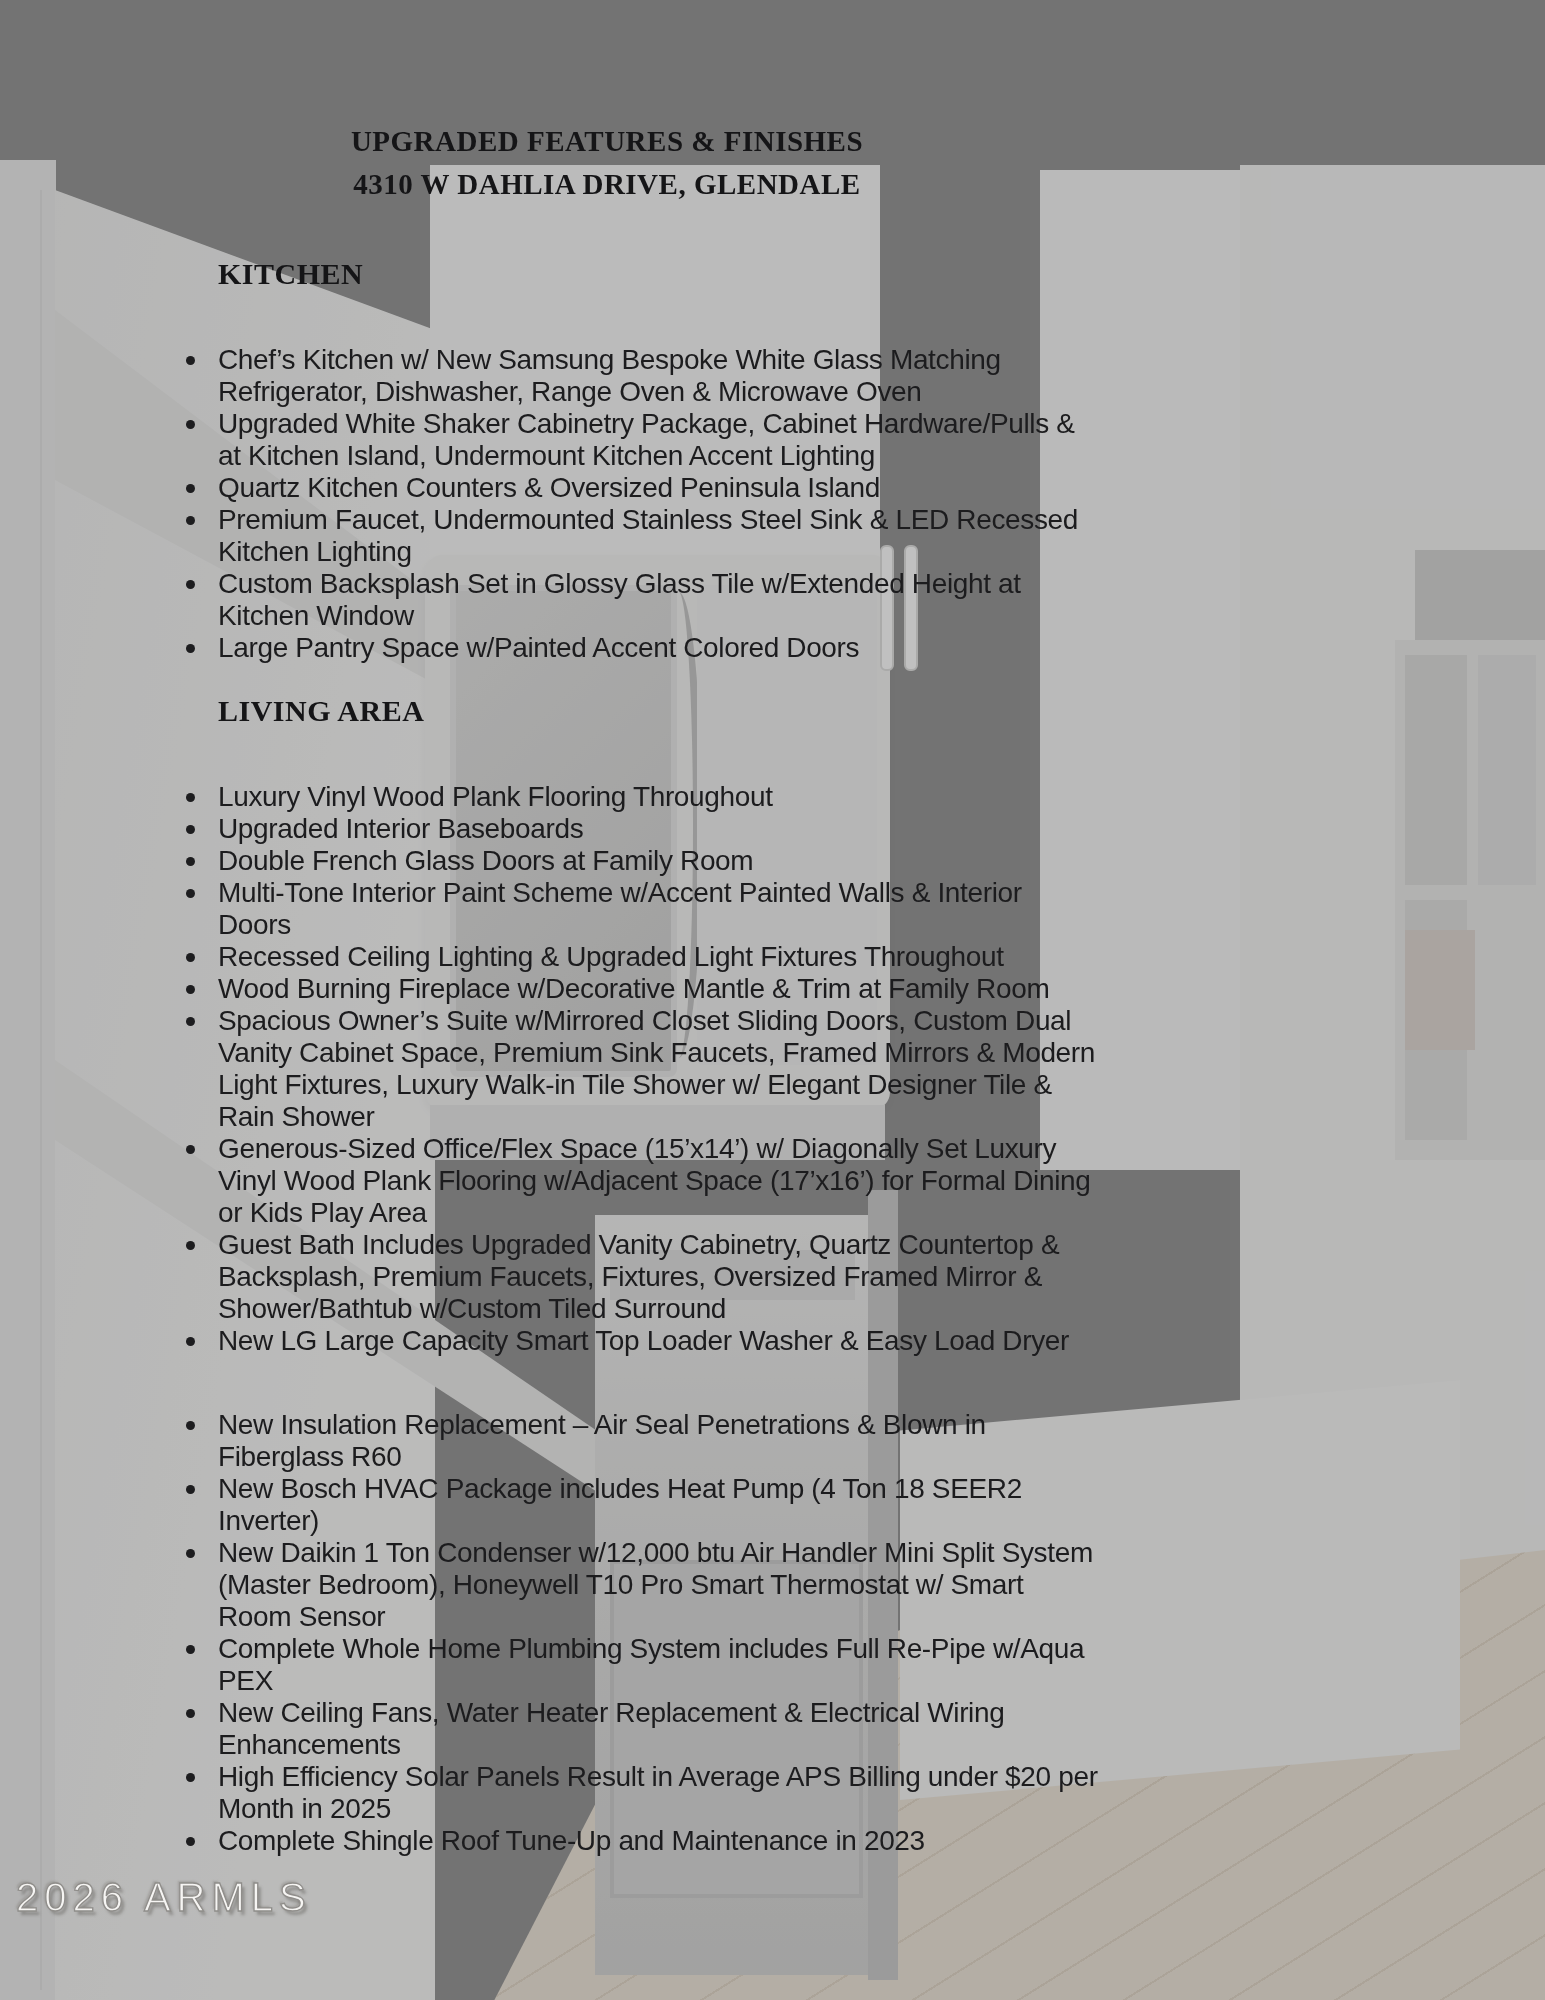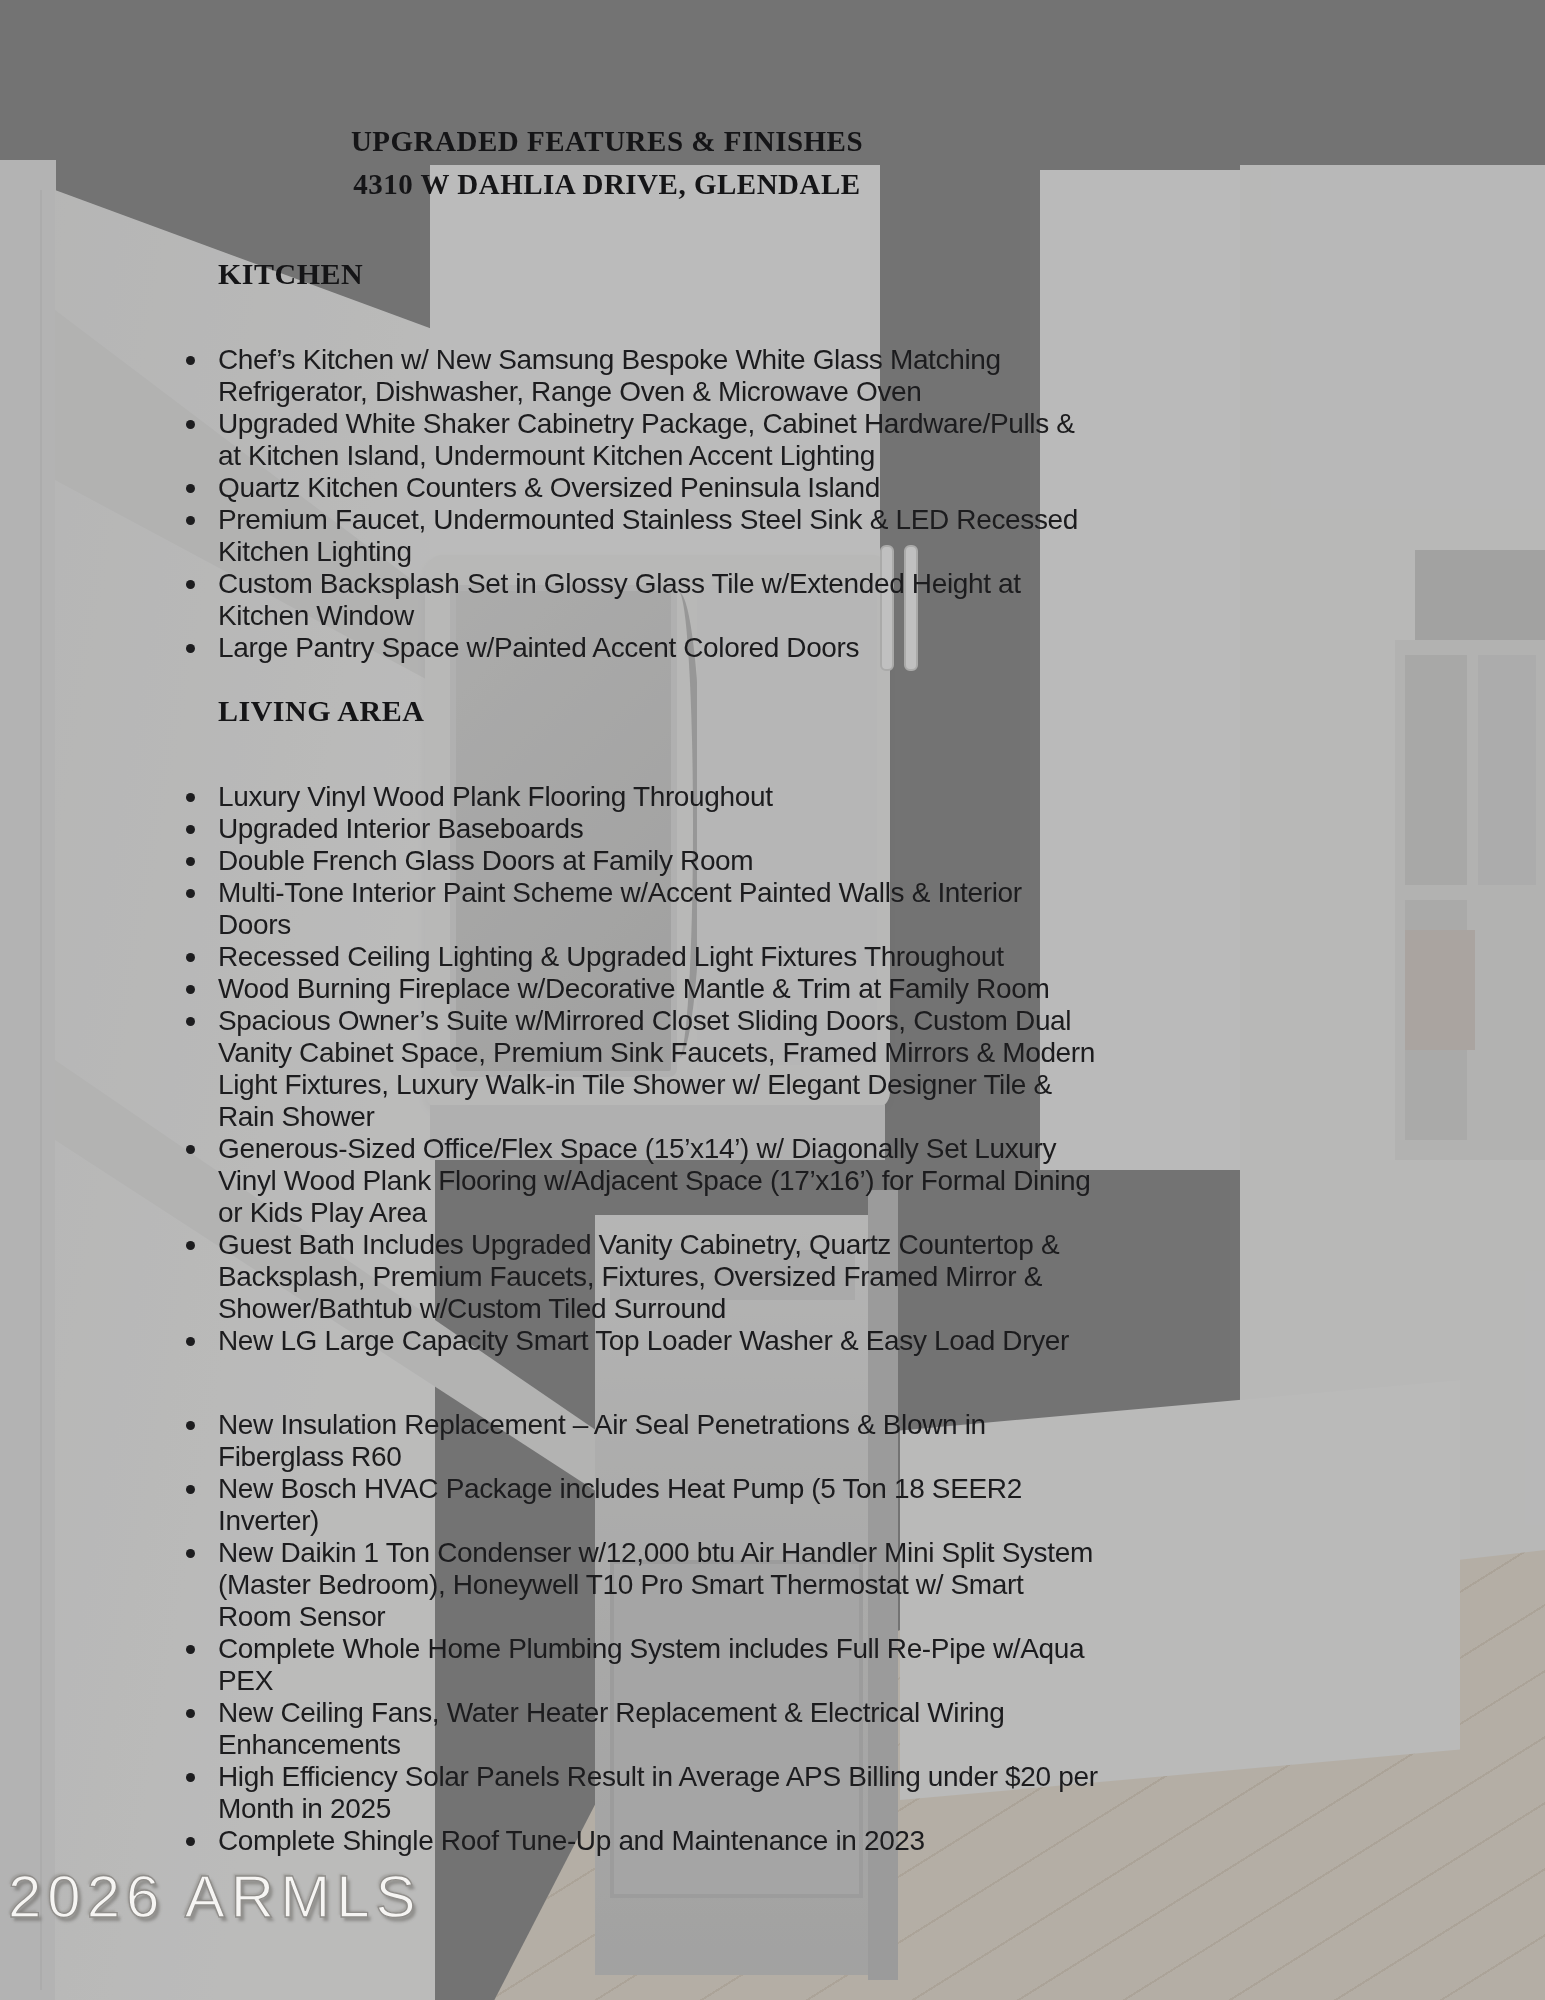--- a/index.html
+++ b/index.html
@@ -76,23 +76,23 @@
     font-size:28px;line-height:32px;letter-spacing:-.35px;
     color:#1c1c1e;
   }
   .feature-item::before{
     content:"";position:absolute;left:36px;top:12px;
     width:9px;height:9px;border-radius:50%;background:#1d1d1f;
   }
 
   
   .watermark{
-    position:absolute;left:8px;top:1862px;
+    position:absolute;left:16px;top:1862px;
     font-family:"Liberation Sans",sans-serif;
-    font-size:60px;line-height:70px;font-weight:400;
+    font-size:40px;line-height:70px;font-weight:400;
     letter-spacing:6px;
     color:#f6f5f3;
     -webkit-text-stroke:1.3px #8f8d8a;
     text-shadow:3px 4px 3px rgba(90,88,85,.45),-2px -2px 2px rgba(125,122,118,.35);
   }
 </style>
 </head>
 <body>
 
 <div class="page">
@@ -153,21 +153,21 @@
           <li class="feature-item">Multi-Tone Interior Paint Scheme w/Accent Painted Walls &amp; Interior Doors</li>
           <li class="feature-item">Recessed Ceiling Lighting &amp; Upgraded Light Fixtures Throughout</li>
           <li class="feature-item">Wood Burning Fireplace w/Decorative Mantle &amp; Trim at Family Room</li>
           <li class="feature-item">Spacious Owner’s Suite w/Mirrored Closet Sliding Doors, Custom Dual Vanity Cabinet Space, Premium Sink Faucets, Framed Mirrors &amp; Modern Light Fixtures, Luxury Walk-in Tile Shower w/ Elegant Designer Tile &amp; Rain Shower</li>
           <li class="feature-item">Generous-Sized Office/Flex Space (15’x14’) w/ Diagonally Set Luxury Vinyl Wood Plank Flooring w/Adjacent Space (17’x16’) for Formal Dining or Kids Play Area</li>
           <li class="feature-item">Guest Bath Includes Upgraded Vanity Cabinetry, Quartz Countertop &amp; Backsplash, Premium Faucets, Fixtures, Oversized Framed Mirror &amp; Shower/Bathtub w/Custom Tiled Surround</li>
           <li class="feature-item">New LG Large Capacity Smart Top Loader Washer &amp; Easy Load Dryer</li>
         </ul>
         <ul class="feature-list">
           <li class="feature-item">New Insulation Replacement – Air Seal Penetrations &amp; Blown in Fiberglass R60</li>
-          <li class="feature-item">New Bosch HVAC Package includes Heat Pump (5 Ton 18 SEER2 Inverter)</li>
+          <li class="feature-item">New Bosch HVAC Package includes Heat Pump (4 Ton 18 SEER2 Inverter)</li>
           <li class="feature-item">New Daikin 1 Ton Condenser w/12,000 btu Air Handler Mini Split System (Master Bedroom), Honeywell T10 Pro Smart Thermostat w/ Smart Room Sensor</li>
           <li class="feature-item">Complete Whole Home Plumbing System includes Full Re-Pipe w/Aqua PEX</li>
           <li class="feature-item">New Ceiling Fans, Water Heater Replacement &amp; Electrical Wiring Enhancements</li>
           <li class="feature-item">High Efficiency Solar Panels Result in Average APS Billing under $20 per Month in 2025</li>
           <li class="feature-item">Complete Shingle Roof Tune-Up and Maintenance in 2023</li>
         </ul>
       </main>
   </div>
 
   <div class="watermark">2026 ARMLS</div>

